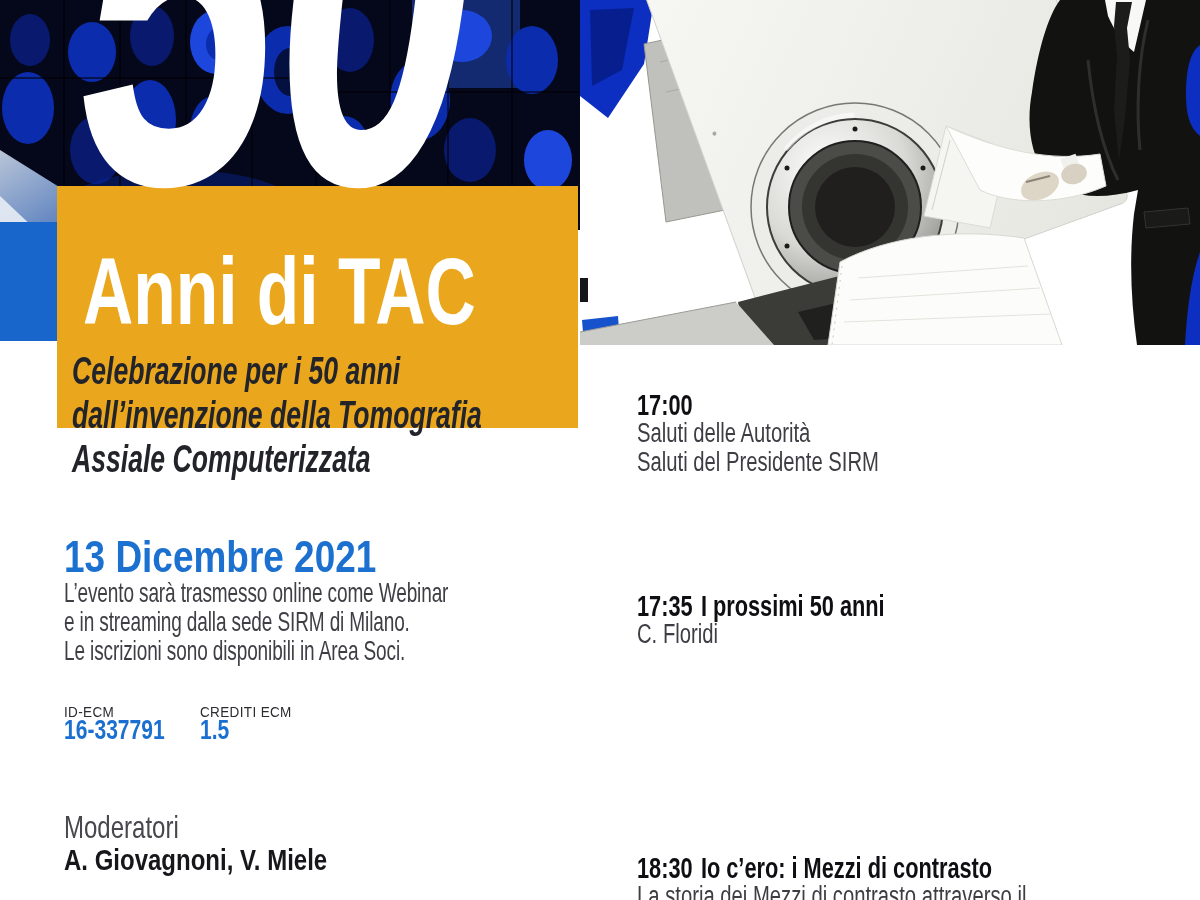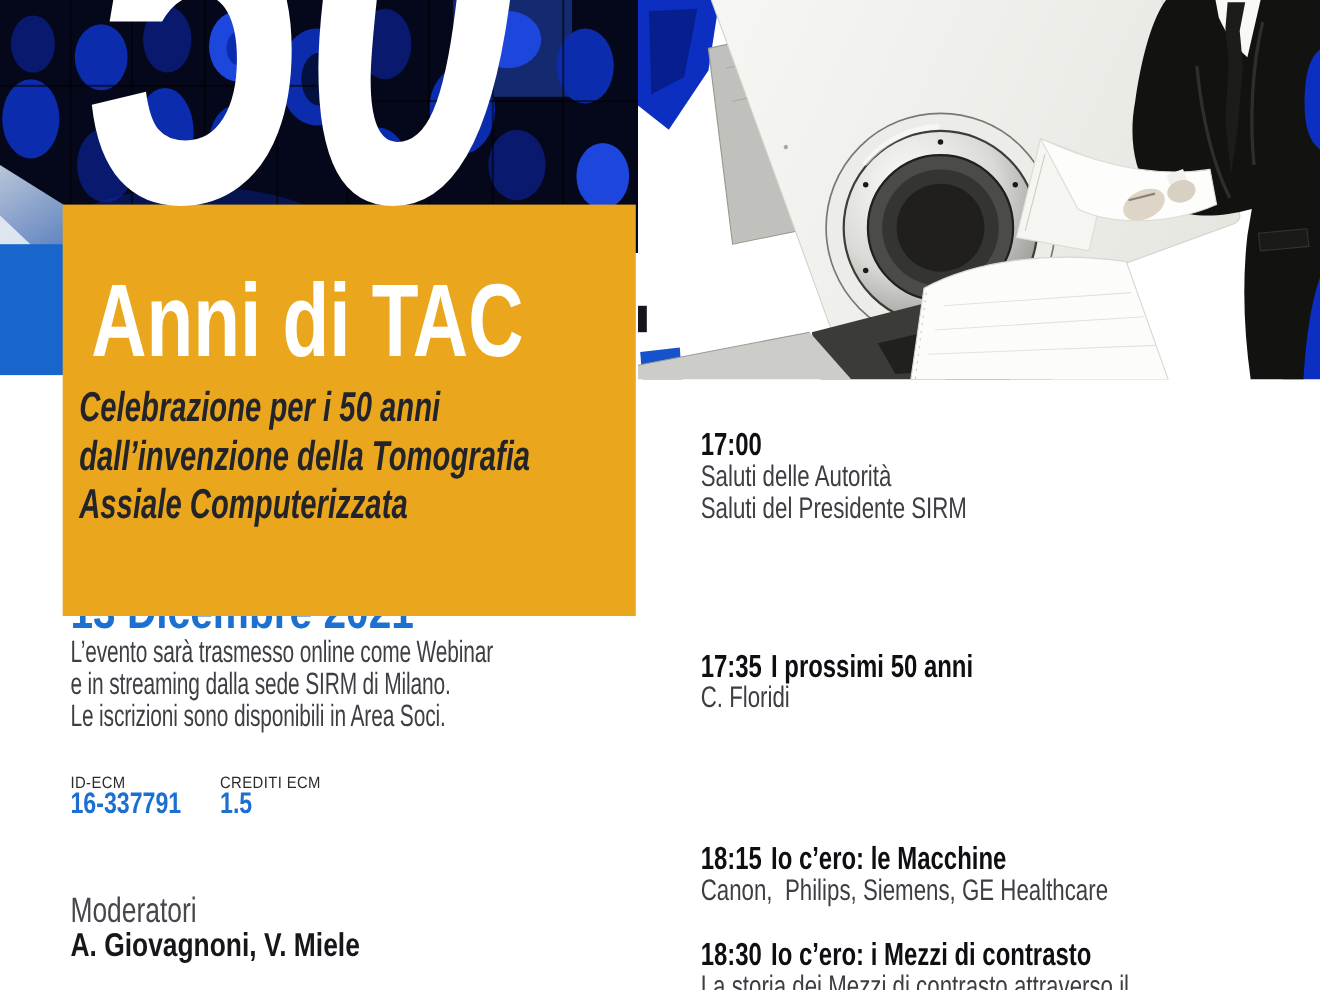--- a/index.html
+++ b/index.html
@@ -10,21 +10,21 @@
   }
   .canvas * { box-sizing:border-box; }
 
   
   .collage { position:absolute; left:0; top:0; width:600px; height:230px; z-index:0; }
 
   
   .blue-band { position:absolute; left:0; top:222px; width:70px; height:119px; background:#1866CC; z-index:1; }
 
   
-  .yellow-box { position:absolute; left:57px; top:186px; width:521px; height:374px; background:#EAA71E; z-index:2; }
+  .yellow-box { position:absolute; left:57px; top:186px; width:521px; height:242px; background:#EAA71E; z-index:2; }
   .poster-title {
     position:absolute; left:26px; top:59px;
     font-size:94px; font-weight:bold; color:#ffffff; line-height:1;
     transform:scaleX(.74); transform-origin:0 0; white-space:nowrap;
   }
   .poster-sub {
     position:absolute; left:15px; top:163px;
     font-size:38px; font-weight:bold; font-style:italic; color:#23242A;
     line-height:44px; transform:scaleX(.70); transform-origin:0 0; white-space:nowrap;
   }
@@ -275,26 +275,20 @@
 
 
   <div class="blk" style="top:592px">
     <div class="h"><span class="time">17:35</span><span class="ttl">I prossimi 50 anni</span></div>
     <div class="lns">
       <div class="ln">C. Floridi</div>
     </div>
   </div>
 
 
-  <div class="blk" style="top:767px">
-    <div class="h"><span class="time">18:15</span><span class="ttl">Io c’ero: le Macchine</span></div>
-    <div class="lns">
-      <div class="ln">Canon,  Philips, Siemens, GE Healthcare</div>
-    </div>
-  </div>
 
   <div class="blk" style="top:854px">
     <div class="h"><span class="time">18:30</span><span class="ttl">Io c’ero: i Mezzi di contrasto</span></div>
     <div class="lns">
       <div class="ln">La storia dei Mezzi di contrasto attraverso il</div>
     </div>
   </div>
 
 </div>
 

